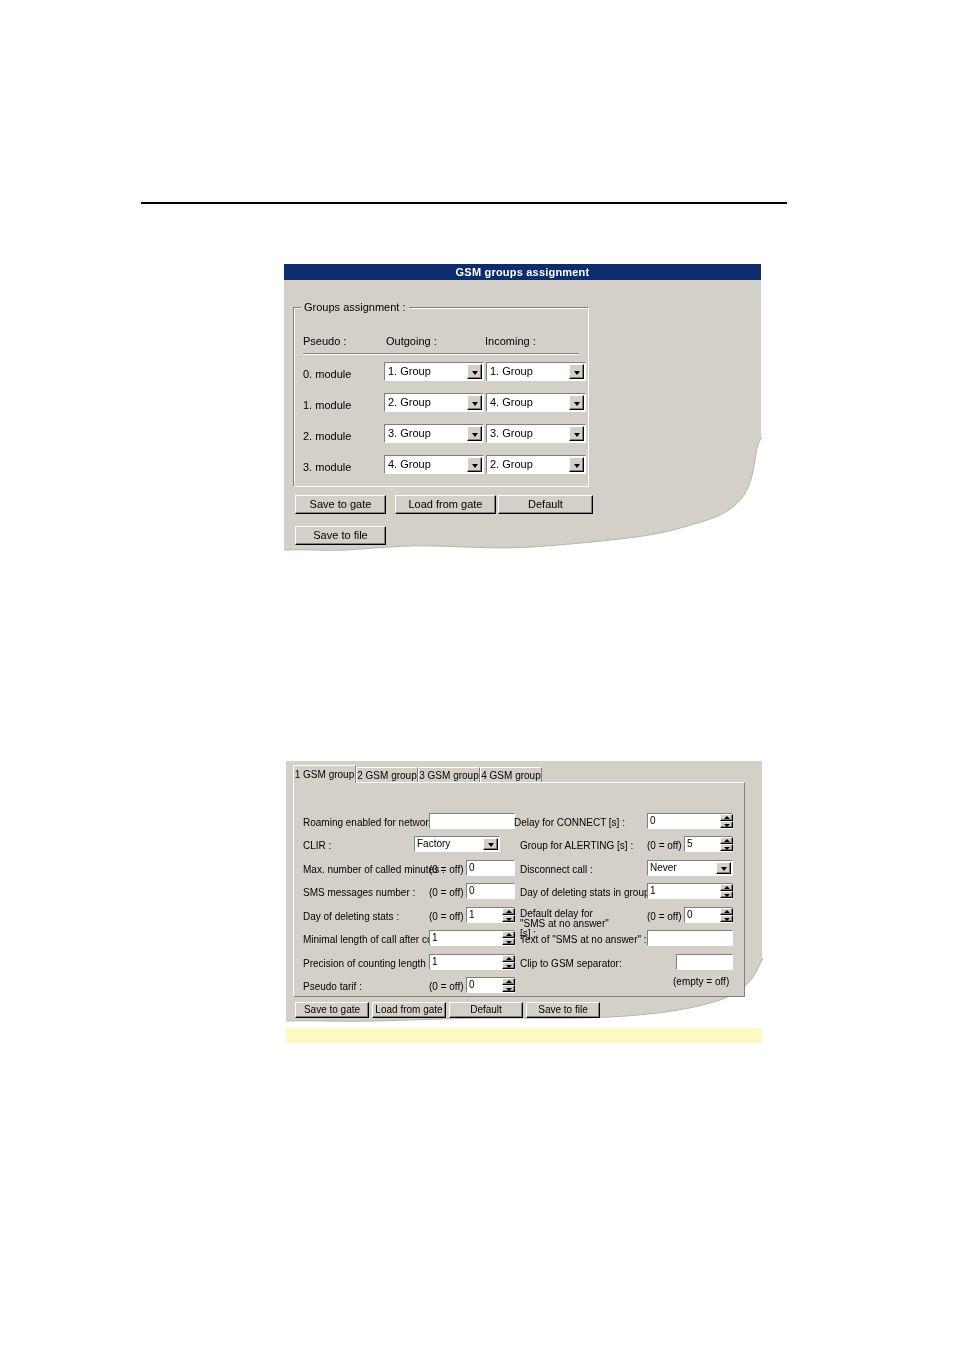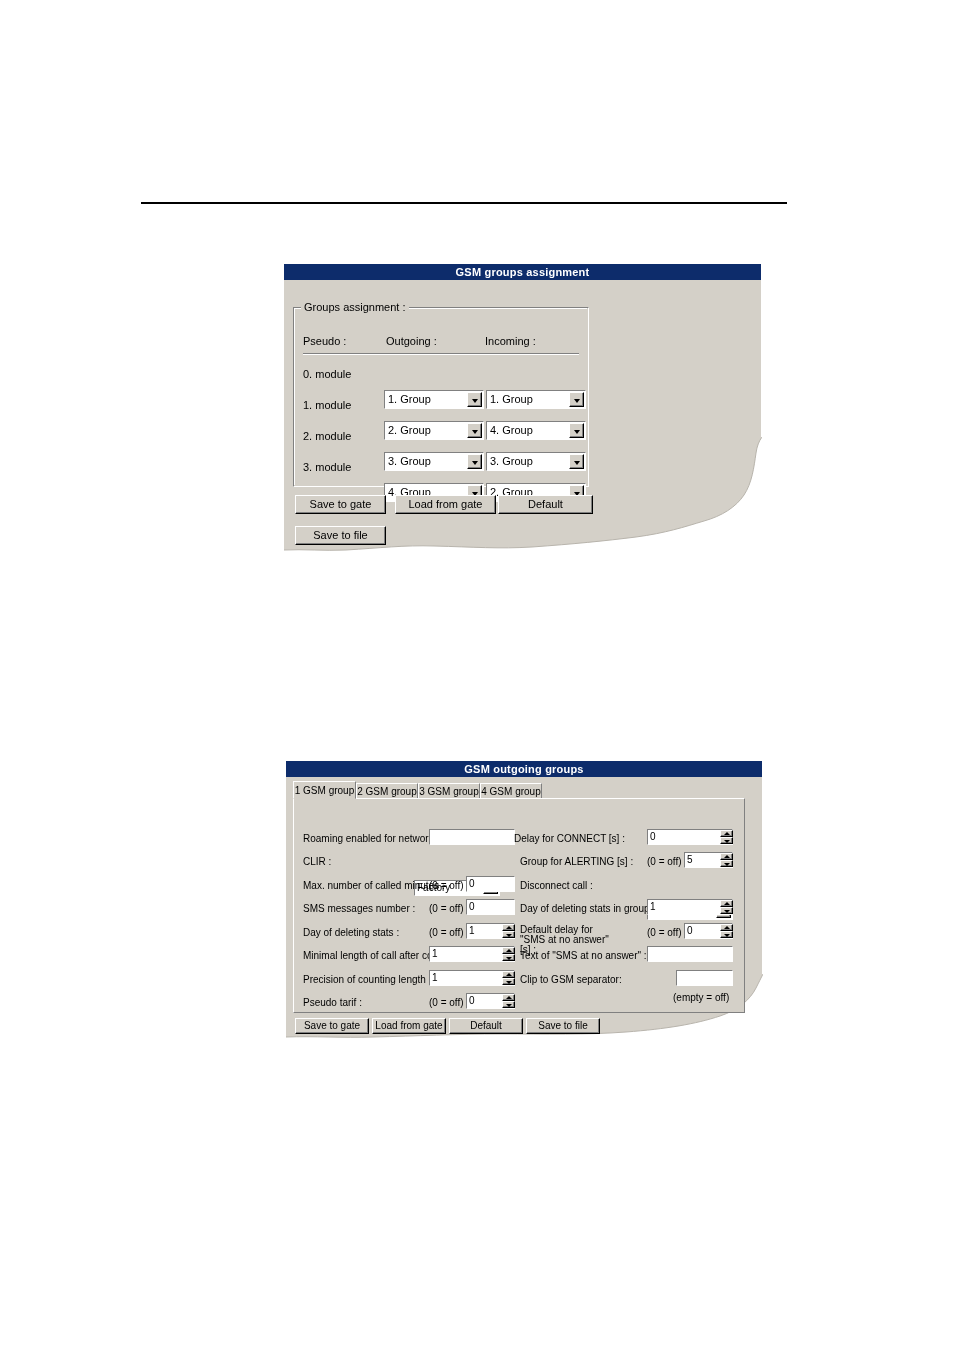--- a/index.html
+++ b/index.html
@@ -133,21 +133,20 @@
 
   
   .combo {
     position: absolute;
     background: #ffffff;
     border: 1px solid;
     border-color: #808080 #ffffff #ffffff #808080;
     box-sizing: border-box;
     display: flex;
     align-items: center;
-    margin-top: 28px;
   }
   .combo-text {
     flex: 1;
     font-size: 11px;
     color: #000000;
     padding-left: 3px;
     line-height: 1;
     white-space: nowrap;
     overflow: hidden;
   }
@@ -332,23 +331,20 @@
     <div class="btn" style="left:11px; top:215px; width:91px; height:19px;">Save to gate</div>
     <div class="btn" style="left:111px; top:215px; width:101px; height:19px;">Load from gate</div>
     <div class="btn" style="left:214px; top:215px; width:95px; height:19px;">Default</div>
     <div class="btn" style="left:11px; top:246px; width:91px; height:19px;">Save to file</div>
 
   </div>
 </div>
 
 <div class="dialog" style="left:286px; top:761px; width:476px; height:282px;">
 
-  <div class="dialog-titlebar">
-    <span>GSM outgoing groups</span>
-  </div>
 
   <div class="dialog-body" style="height:266px;">
 
     <svg class="torn" width="477" height="70" viewBox="0 0 477 70" style="right:-1px;bottom:-1px;">
       <path fill="#ffffff" d="M477,0 L477,70 L0,70 L0,63 C28,62 55,64 88,63
         C130,62 170,60 215,60 C260,60 300,61 340,58
         C380,55 410,50 434,42 C452,36 464,26 470,14
         C473,8 475,4 477,0 Z"></path>
       <path fill="none" stroke="#b8b4ac" stroke-width="1" d="M477,0 C475,4 473,8 470,14
         C464,26 452,36 434,42 C410,50 380,55 340,58

